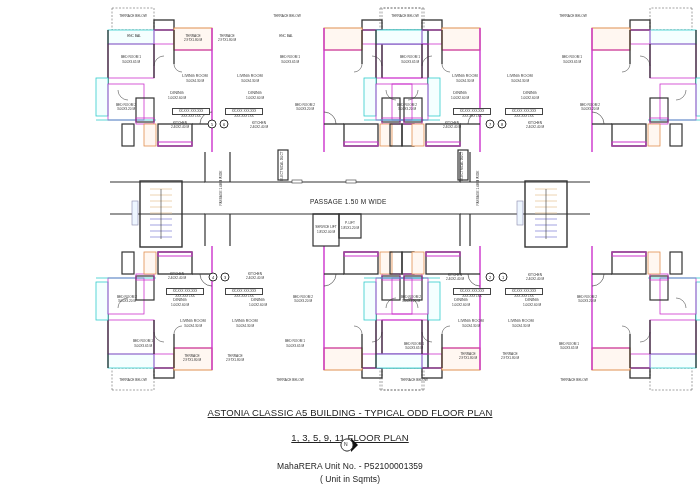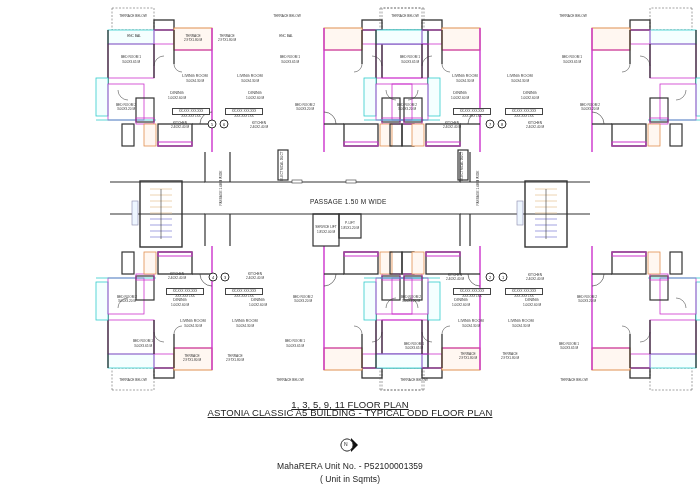--- a/index.html
+++ b/index.html
@@ -253,21 +253,21 @@
   <div class="lbl" style="left:468px;top:359px;">2.97X1.80 M</div>
   <div class="lbl" style="left:510px;top:355px;">TERRACE</div>
   <div class="lbl" style="left:510px;top:359px;">2.97X1.80 M</div>
   <div class="areabox" style="left:453px;top:288px;width:36px;">XX.XXX XXX.XXX XXX.XXX 1XX</div>
   <div class="areabox" style="left:505px;top:288px;width:36px;">XX.XXX XXX.XXX XXX.XXX 1XX</div>
   <div class="circ" style="left:490px;top:277px;">2</div>
   <div class="circ" style="left:503px;top:277px;">1</div>
 </div>
 
 <div class="title" style="top:407px;"><span>ASTONIA CLASSIC A5 BUILDING - TYPICAL ODD FLOOR PLAN</span></div>
-<div class="title" style="top:399px;"><span>1, 3, 5, 9, 11 FLOOR PLAN</span></div>
+<div class="title" style="top:432px;"><span>1, 3, 5, 9, 11 FLOOR PLAN</span></div>
 
 <div class="abs" style="left:339px;top:435px;width:20px;height:20px;">
   <svg width="20" height="20" viewBox="0 0 20 20">
     <circle cx="8" cy="10" r="6" fill="#fff" stroke="#333" stroke-width="0.8"></circle>
     <path d="M12 3 L19 10 L12 17 Z" fill="#111"></path>
     <circle cx="8" cy="10" r="6" fill="#fff" stroke="#333" stroke-width="0.8"></circle>
   </svg>
   <span class="abs" style="left:5px;top:6px;font-size:5px;">N</span>
 </div>
 

